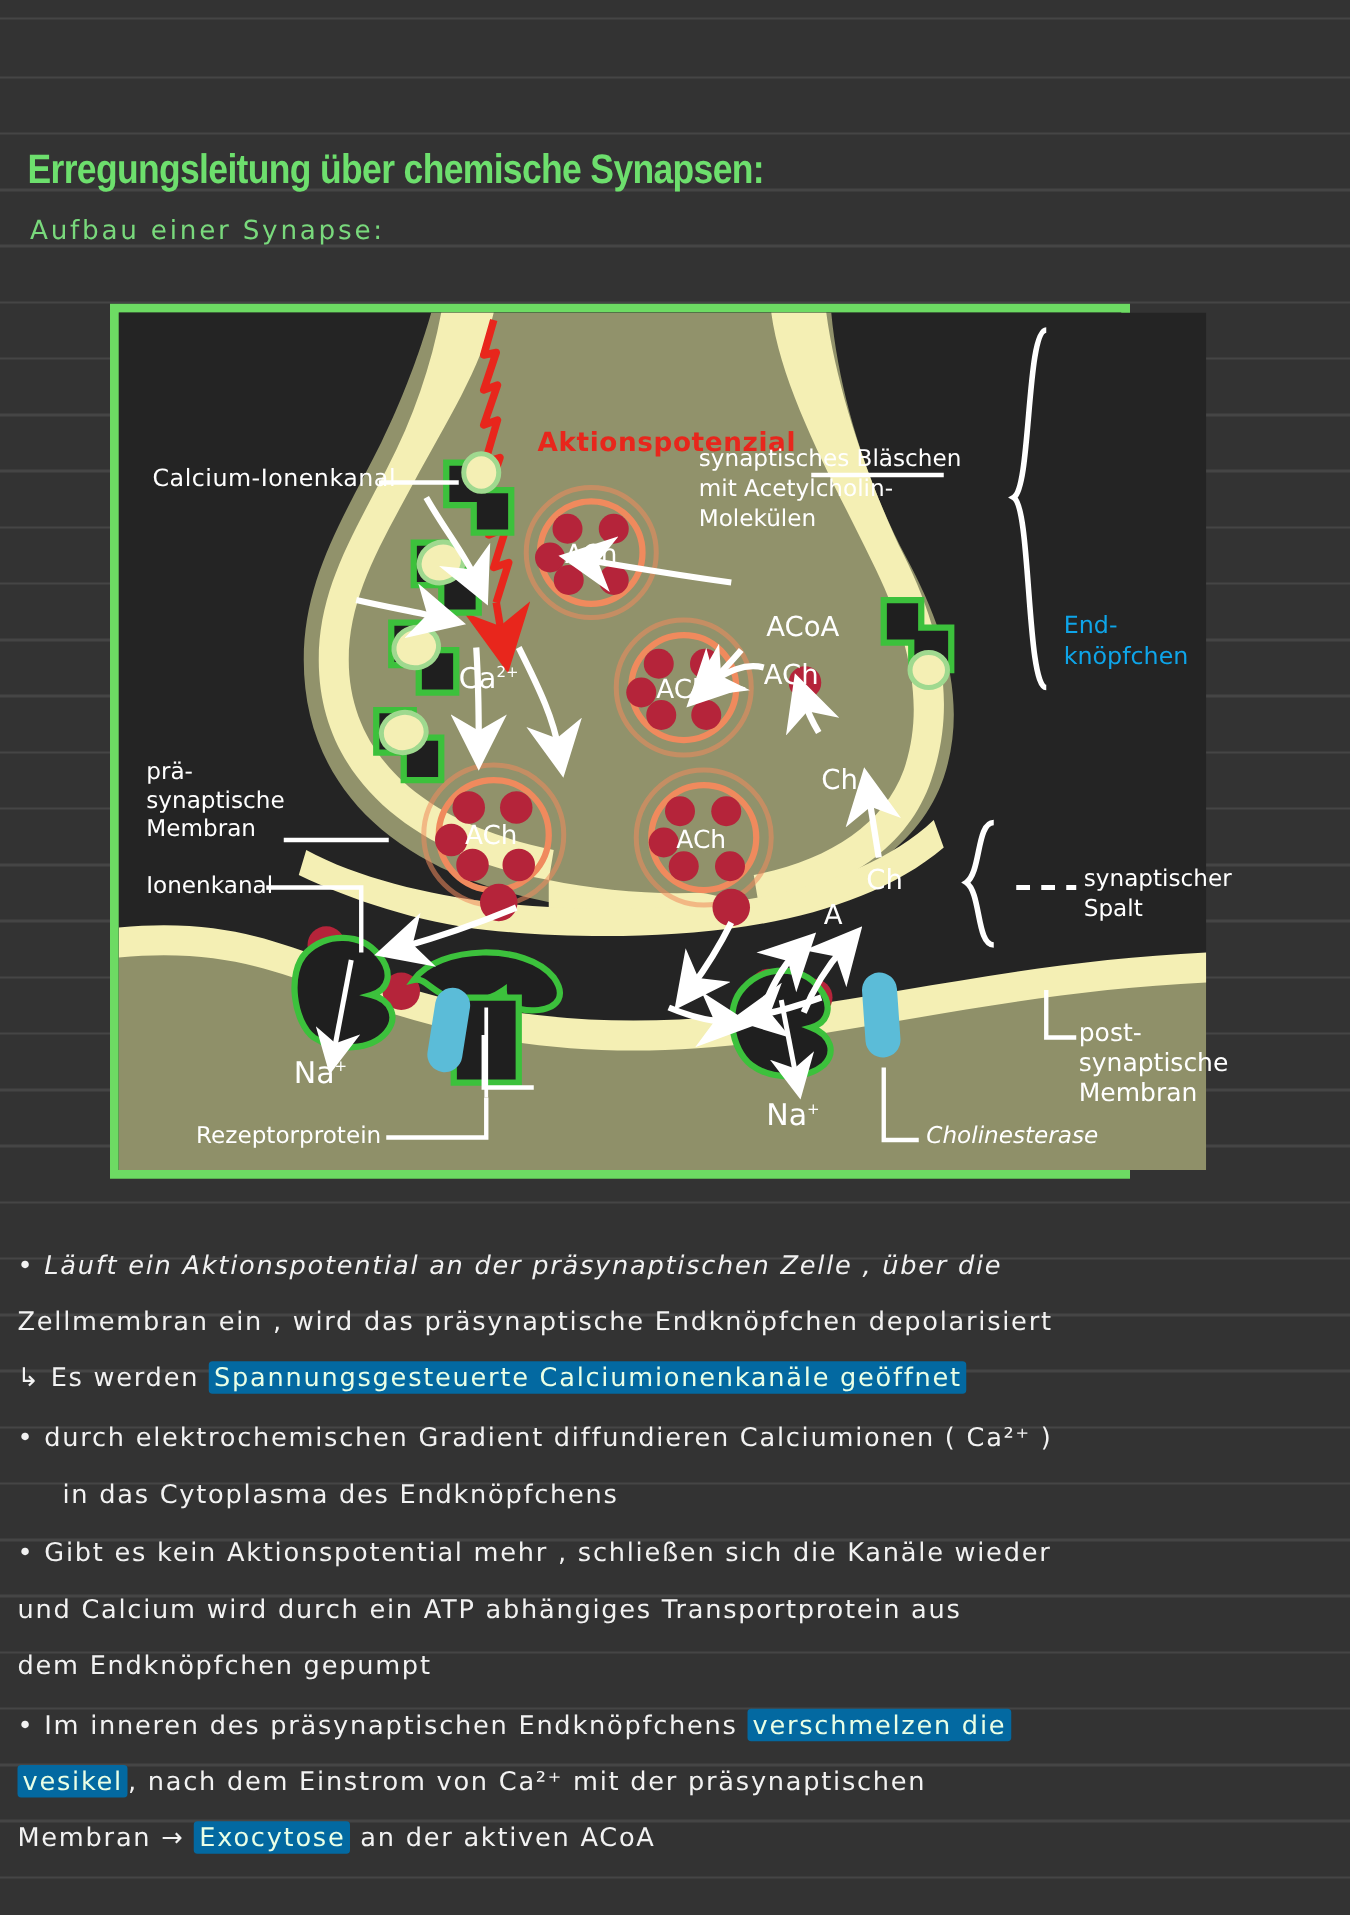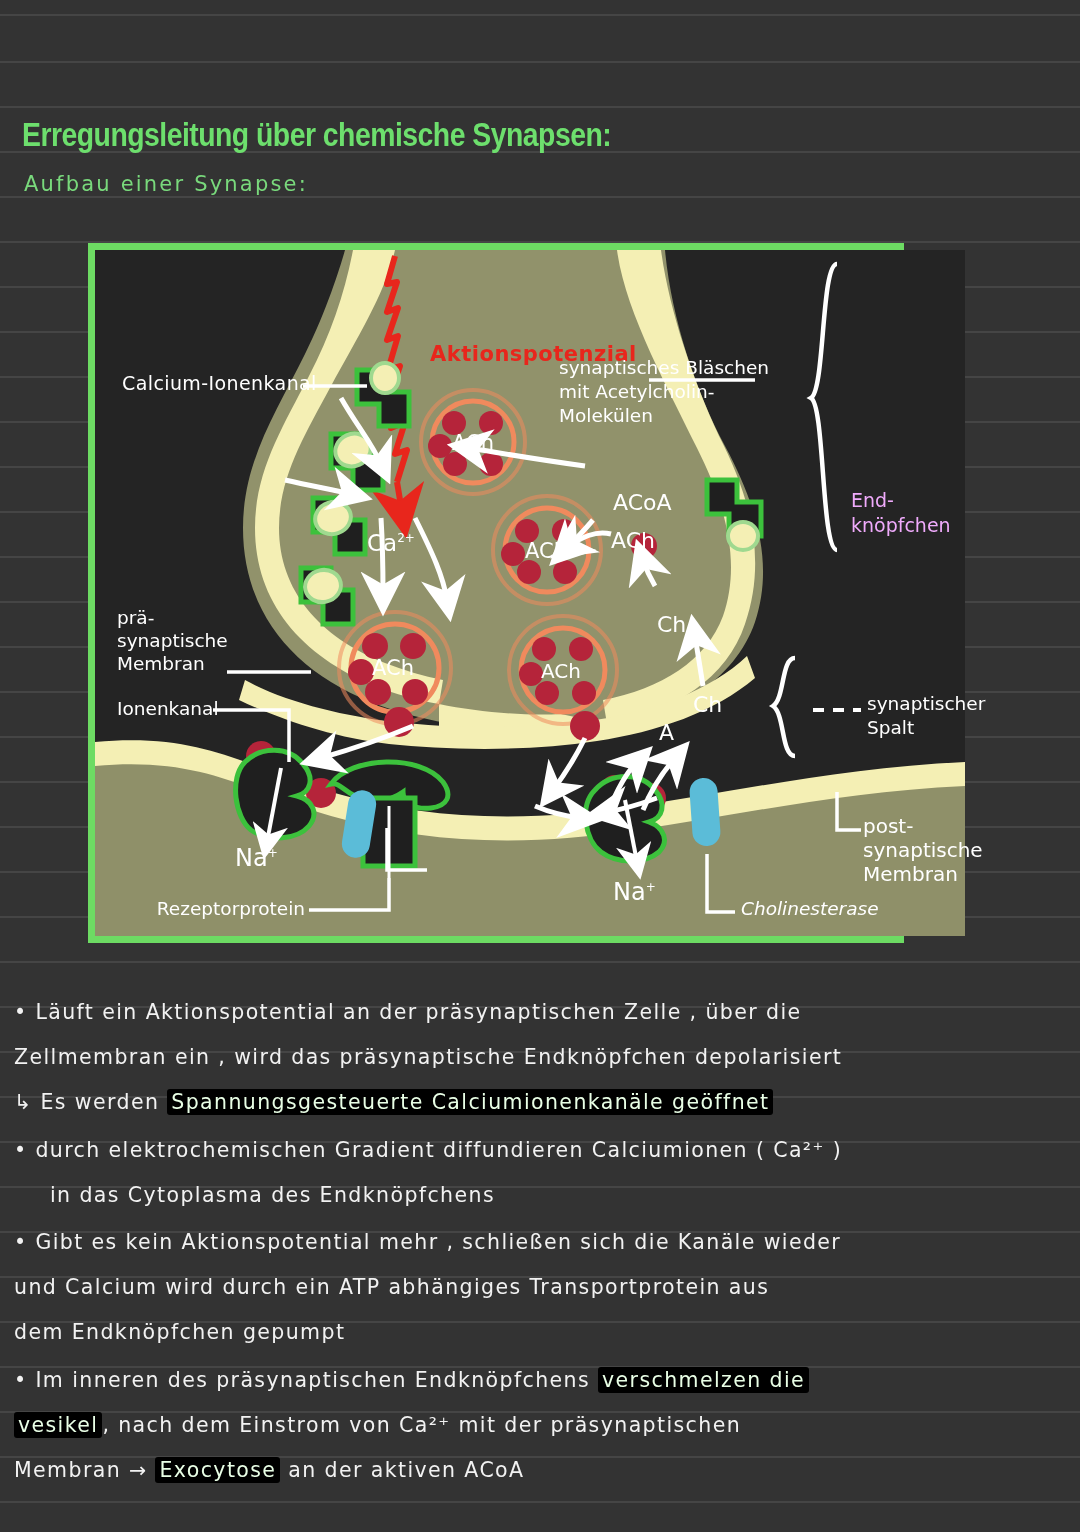--- a/index.html
+++ b/index.html
@@ -57,21 +57,21 @@
   
   .txt{
     position:absolute;
     font-family:"DejaVu Sans", sans-serif;
     color:#f2f2f2;
     font-size:20.5px;
     letter-spacing:1.4px;
     white-space:nowrap;
   }
   .hl{
-    background:#000000;
+    background:#0369a1;
     color:#e9ffe6;
     border-radius:3px;
     padding:1px 4px;
   }
   .sup{font-size:12px;vertical-align:super;}
 </style>
 </head>
 <body>
 
 <div id="rules"></div>
@@ -260,21 +260,21 @@
       <div style="position:absolute;left:335px;top:92px;color:#e8261c;font-size:21px;font-weight:bold;letter-spacing:0.5px;white-space:nowrap;">Aktionspotenzial</div>
 
       <div style="position:absolute;left:27px;top:122px;color:#ffffff;font-size:19px;letter-spacing:0.4px;white-space:nowrap;">Calcium-Ionenkanal</div>
 
       <div style="position:absolute;left:464px;top:106px;color:#ffffff;font-size:18.5px;line-height:24px;white-space:nowrap;">
         <div>synaptisches Bläschen</div>
         <div>mit Acetylcholin-</div>
         <div>Molekülen</div>
       </div>
 
-      <div style="position:absolute;left:756px;top:238px;color:#f0abfc;font-size:19px;line-height:25px;white-space:nowrap;">
+      <div style="position:absolute;left:756px;top:238px;color:#0ea5e9;font-size:19px;line-height:25px;white-space:nowrap;">
         <div>End-</div>
         <div>knöpfchen</div>
       </div>
 
       <div style="position:absolute;left:22px;top:356px;color:#ffffff;font-size:18.5px;line-height:23px;white-space:nowrap;">
         <div>prä-</div>
         <div>synaptische</div>
         <div>Membran</div>
       </div>
 
@@ -313,21 +313,21 @@
       </div>
 
       <div style="position:absolute;left:357px;top:181px;color:#ffffff;font-size:21px;">ACh</div>
       <div style="position:absolute;left:430px;top:289px;color:#ffffff;font-size:21px;">ACh</div>
       <div style="position:absolute;left:277px;top:406px;color:#ffffff;font-size:21px;">ACh</div>
       <div style="position:absolute;left:446px;top:409px;color:#ffffff;font-size:20px;">ACh</div>
     </div>
   </div>
 
   <div id="notes">
-      <div class="txt" style="left: 14px; top: 1000px;"><span>• </span><span>Läuft ein Aktionspotential an der präsynaptischen Zelle , über die</span></div>
+      <div class="txt" style="left: 14px; top: 1000px; font-style: italic;"><span>• </span><span>Läuft ein Aktionspotential an der präsynaptischen Zelle , über die</span></div>
       <div class="txt" style="left: 14px; top: 1045px;"><span>Zellmembran ein , wird das präsynaptische Endknöpfchen depolarisiert</span></div>
       <div class="txt" style="left: 14px; top: 1090px;"><span>↳ </span><span>Es werden </span><span class="hl">Spannungsgesteuerte Calciumionenkanäle geöffnet</span></div>
       <div class="txt" style="left: 14px; top: 1138px;"><span>• </span><span>durch elektrochemischen Gradient diffundieren Calciumionen ( Ca²⁺ )</span></div>
       <div class="txt" style="left: 14px; top: 1183px; margin-left: 36px;"><span>in das Cytoplasma des Endknöpfchens</span></div>
       <div class="txt" style="left: 14px; top: 1230px;"><span>• </span><span>Gibt es kein Aktionspotential mehr , schließen sich die Kanäle wieder</span></div>
       <div class="txt" style="left: 14px; top: 1275px; text-align: right;"><span>und Calcium wird durch ein ATP abhängiges Transportprotein aus</span></div>
       <div class="txt" style="left: 14px; top: 1320px;"><span>dem Endknöpfchen gepumpt</span></div>
       <div class="txt" style="left: 14px; top: 1368px;"><span>• </span><span>Im inneren des präsynaptischen Endknöpfchens </span><span class="hl">verschmelzen die</span></div>
       <div class="txt" style="left: 14px; top: 1413px;"><span class="hl">vesikel</span><span>, nach dem Einstrom von Ca²⁺ mit der präsynaptischen</span></div>
       <div class="txt" style="left: 14px; top: 1458px;"><span>Membran → </span><span class="hl">Exocytose</span><span> an der aktiven ACoA</span></div>

